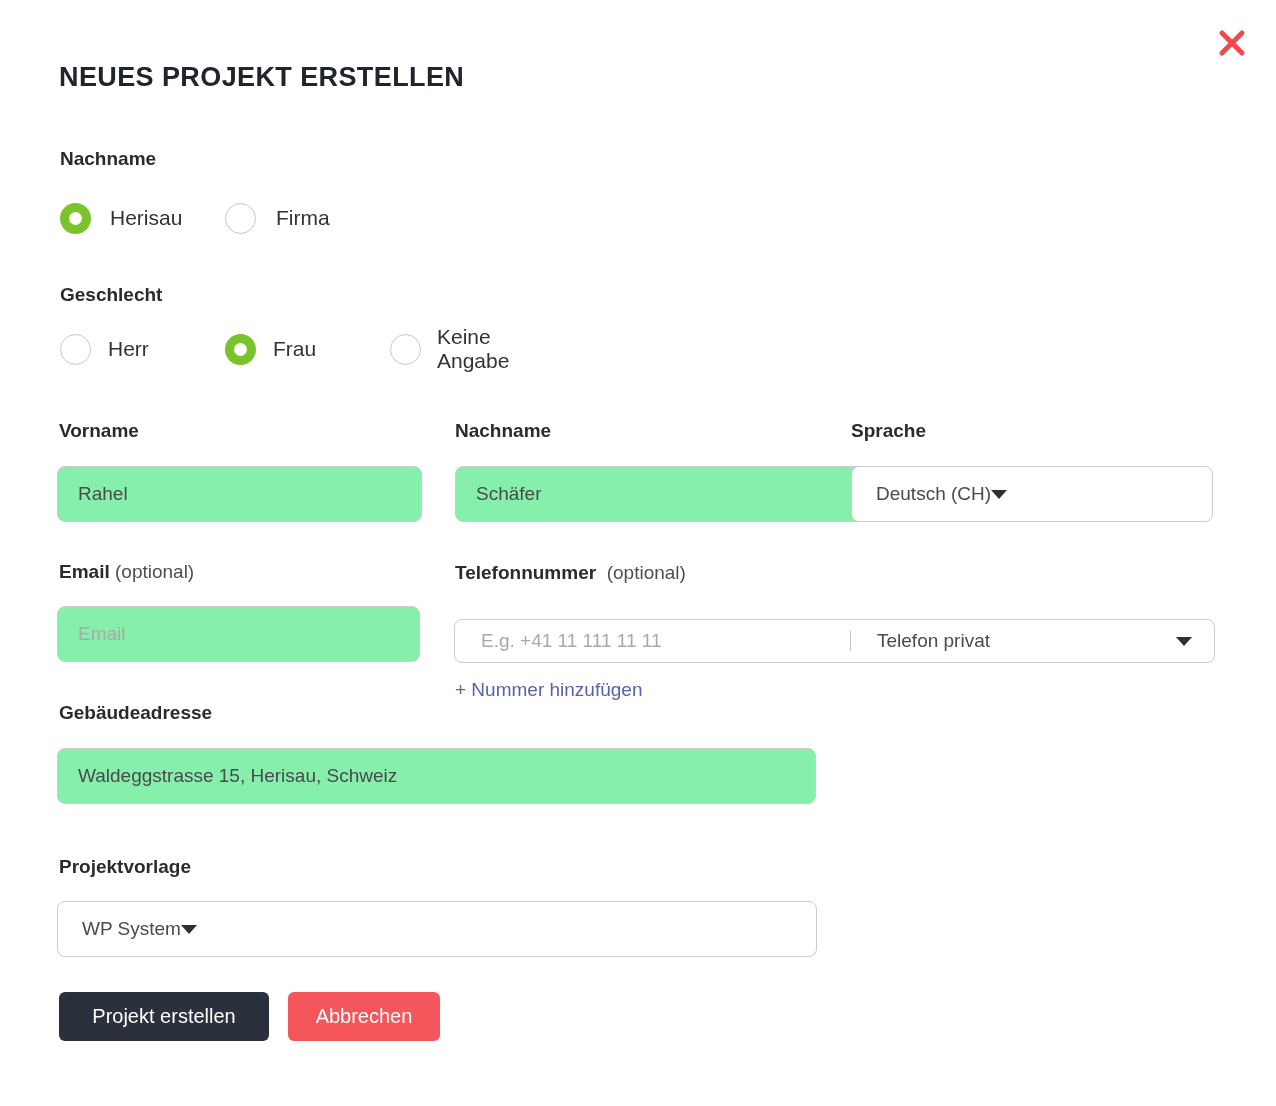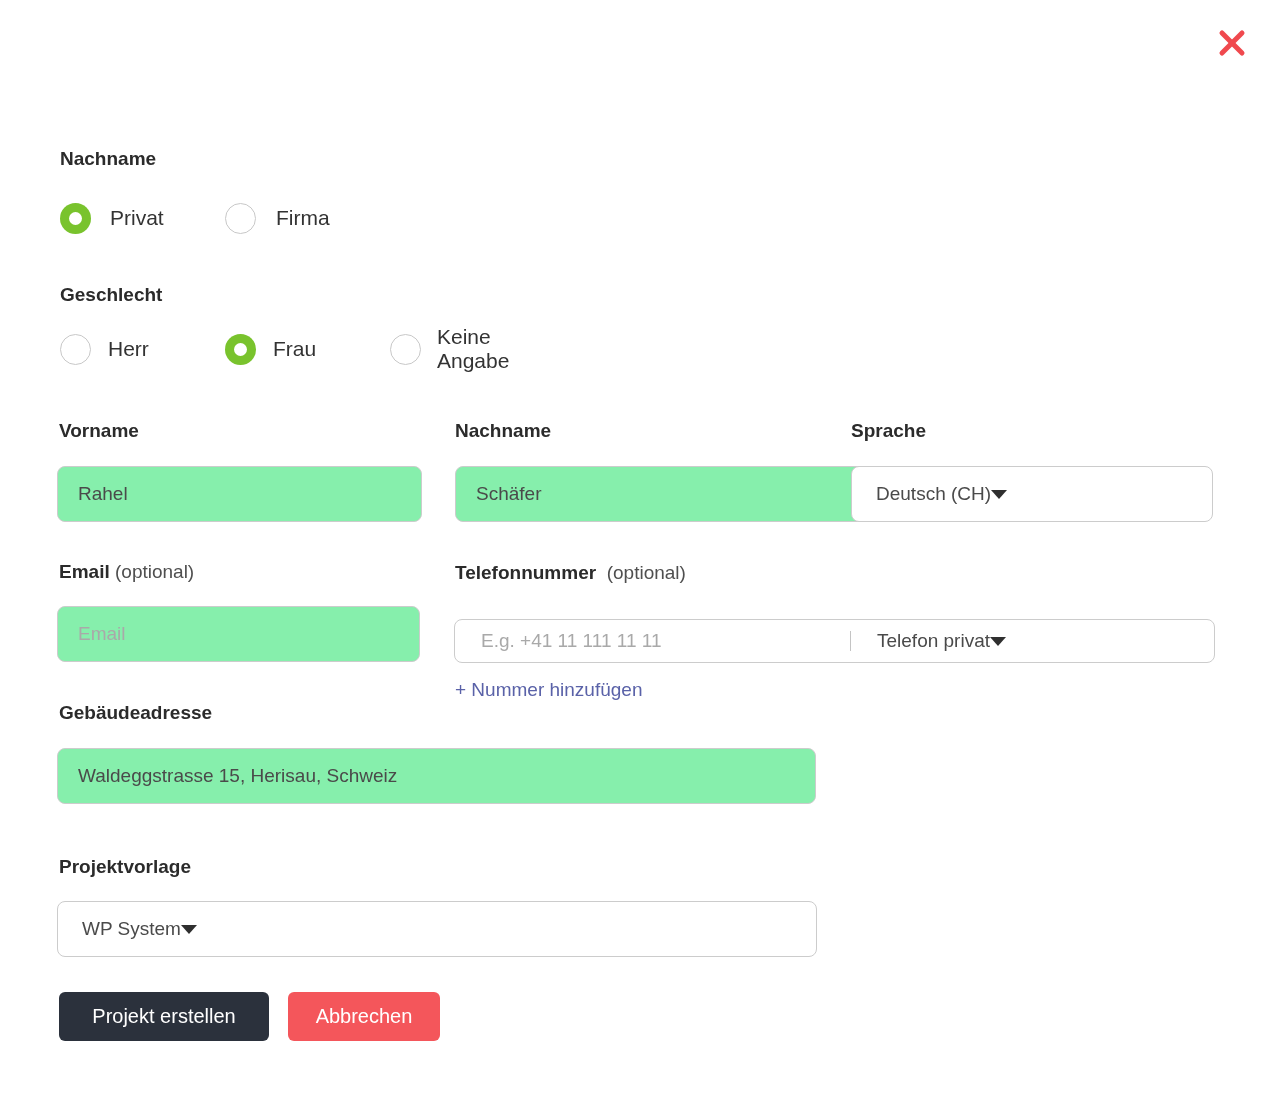--- a/index.html
+++ b/index.html
@@ -165,21 +165,21 @@
   .phone-input::placeholder { color: #a9a9a9; opacity: 1; }
   .phone-divider {
     width: 1px;
     background: #c4c4c4;
     margin: 11px 0;
   }
   .phone-type {
     flex: 1;
     display: flex;
     align-items: center;
-    justify-content: flex-start;
+    justify-content: space-between;
     padding: 0 22px 0 26px;
     cursor: pointer;
   }
 
   .add-number-link {
     position: absolute;
     left: 455px;
     top: 679px;
     font-size: 19px;
     color: var(--link-color, #5a62a8);
@@ -215,26 +215,27 @@
 
 <div class="dialog">
 
   <button class="close-btn" aria-label="close">
     <svg width="34" height="34" viewBox="0 0 34 34">
       <line x1="7" y1="7" x2="27" y2="27" stroke="#f0494e" stroke-width="5" stroke-linecap="round"></line>
       <line x1="27" y1="7" x2="7" y2="27" stroke="#f0494e" stroke-width="5" stroke-linecap="round"></line>
     </svg>
   </button>
 
+  <h1 class="title">NEUES PROJEKT ERSTELLEN</h1>
 
   <div class="section-label" style="top:148px">Nachname</div>
   <div class="radio-row" style="top:202px">
     <div class="radio-option selected" style="left:60px">
       <span class="radio-circle"></span>
-      <span class="radio-label" style="margin-left:19px">Privat</span>
+      <span class="radio-label" style="margin-left:19px">Herisau</span>
     </div>
     <div class="radio-option" style="left:225px">
       <span class="radio-circle"></span>
       <span class="radio-label" style="margin-left:20px">Firma</span>
     </div>
   </div>
 
   <div class="section-label" style="top:284px">Geschlecht</div>
   <div class="radio-row" style="top:333px">
     <div class="radio-option" style="left:60px">

